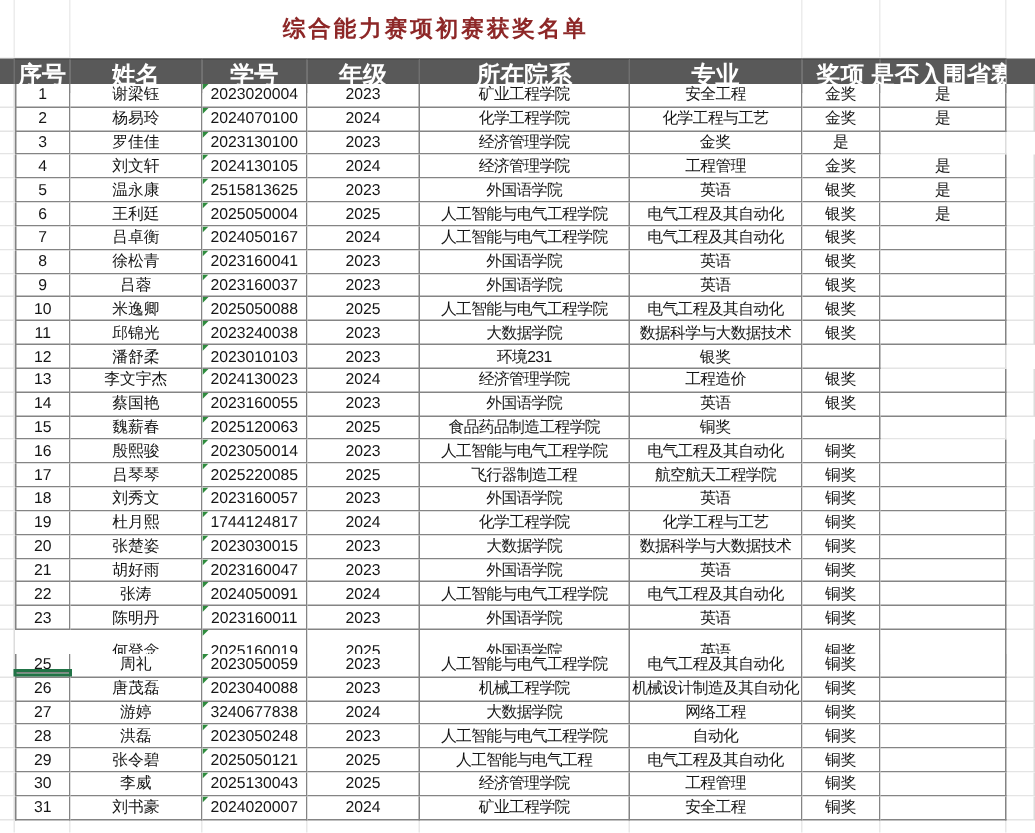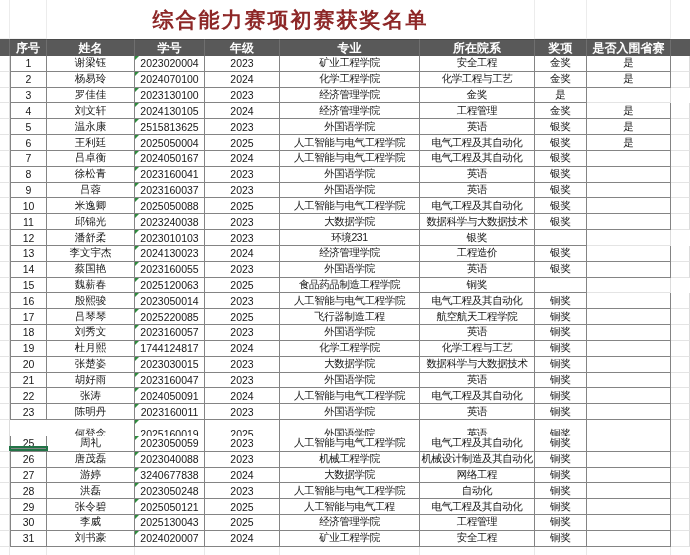--- a/index.html
+++ b/index.html
@@ -5,25 +5,25 @@
   html,body{margin:0;padding:0;background:#ffffff;}
   body{width:690px;height:555px;overflow:hidden;font-family:"Liberation Sans","DejaVu Sans",sans-serif;-webkit-font-smoothing:antialiased;}
   .sheet{width:690px;height:555px;background:#fff;position:relative;}
 
   .grid-row{display:grid;grid-template-columns:10px 37px 88px 70px 75px 140px 115px 52px 84px 19px;}
 
   
   .title-row{height:39px;}
   .title-row .tcell{border-right:1px solid #ececec;border-bottom:1px solid #f3f3f3;}
   .title-cell{display:flex;align-items:center;justify-content:center;grid-column:span 5;
-    font-size:21px;font-weight:bold;letter-spacing:2px;color:#8d2727;border-right:1px solid #ececec;}
+    font-size:15px;font-weight:bold;letter-spacing:2px;color:#8d2727;border-right:1px solid #ececec;}
 
   
   .header-row{height:17px;}
-  .hcell{background:#595959;color:#ffffff;font-size:12px;font-weight:bold;
+  .hcell{background:#595959;color:#ffffff;font-size:16px;font-weight:bold;
     display:flex;align-items:center;justify-content:center;white-space:nowrap;
     border-right:1px solid #6f6f6f;border-top:1px solid #4a4a4a;border-bottom:1px solid #3f3f3f;box-sizing:border-box;}
   .hedge{background:#595959;border-right:1px solid #6f6f6f;}
   .hedge-out{background:#595959;}
 
   
   .data-row{height:15.84px;}
   .cell{display:flex;align-items:center;justify-content:center;font-size:10.5px;color:#151515;
     border-right:1px solid #848484;border-bottom:1px solid #848484;box-sizing:border-box;
     white-space:nowrap;overflow:hidden;background:#fff;position:relative;}
@@ -57,22 +57,22 @@
     <div class="tcell"></div>
     <div></div>
   </div>
 
   <div class="grid-row header-row">
     <div class="hedge"></div>
     <div class="hcell">序号</div>
     <div class="hcell">姓名</div>
     <div class="hcell">学号</div>
     <div class="hcell">年级</div>
+    <div class="hcell">所在院系</div>
     <div class="hcell">专业</div>
-    <div class="hcell">所在院系</div>
     <div class="hcell">奖项</div>
     <div class="hcell">是否入围省赛</div>
     <div class="hedge-out"></div>
   </div>
 
   <div id="rows">
       <div class="grid-row data-row">
         <div class="edge"></div>
         <div class="cell c-no">1</div>
         <div class="cell c-name">谢梁钰</div>

